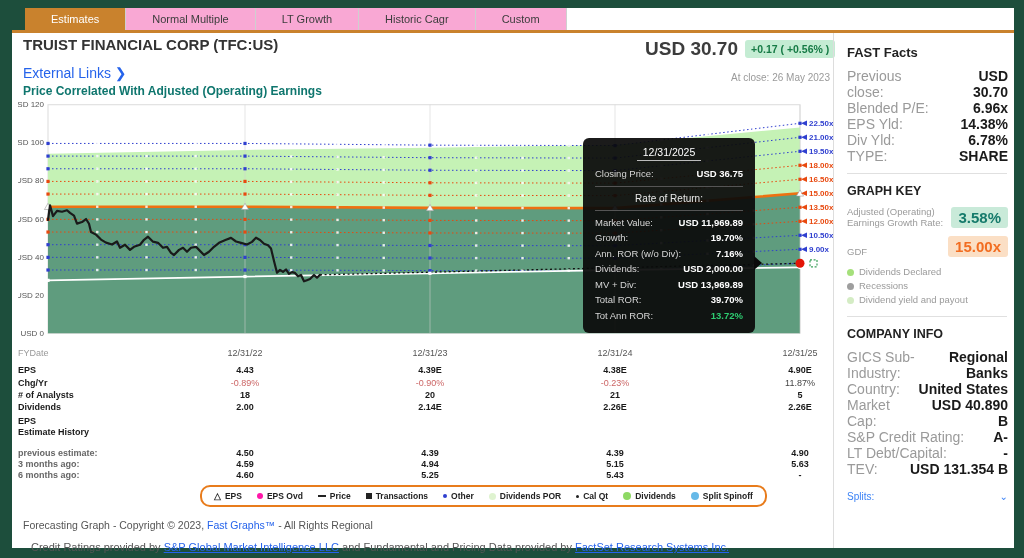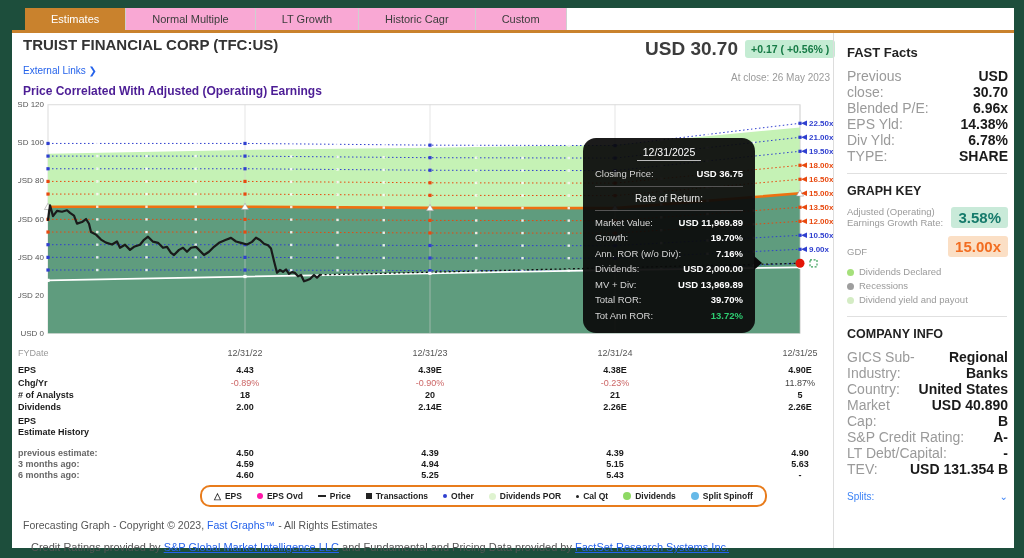--- a/index.html
+++ b/index.html
@@ -11,32 +11,32 @@
 
   
   .tabbar{position:absolute;left:0;top:0;width:1002px;height:22px;border-bottom:3px solid #c9822d;display:flex;background:#fff;}
   .tab-lead{width:13px;height:22px;background:#1d4e3c;}
   .tab{height:22px;line-height:22px;padding:0 26px;background:#f9a8d4;border-right:1px solid #cfcfcf;
        font-size:11px;color:#3c3c3c;cursor:pointer;white-space:nowrap;}
   .tab.active{background:#c9822d;color:#fff;}
 
   
   .title{position:absolute;left:11px;top:28px;font-size:15px;font-weight:bold;color:#333;}
-  .ext-links{position:absolute;left:11px;top:57px;font-size:10px;color:#2563eb;cursor:pointer;}
-  .graph-heading{position:absolute;left:11px;top:76px;font-size:12px;font-weight:bold;color:#4c1d95;}
+  .ext-links{position:absolute;left:11px;top:57px;font-size:14px;color:#2563eb;cursor:pointer;}
+  .graph-heading{position:absolute;left:11px;top:76px;font-size:12px;font-weight:bold;color:#0f766e;}
   .price-big{position:absolute;left:450px;top:30px;width:276px;text-align:right;font-size:19px;font-weight:bold;color:#3c3c3c;}
   .price-badge{position:absolute;left:733px;top:32px;background:#c4ecd3;color:#157a45;font-size:10.5px;font-weight:bold;
                padding:3px 6px;border-radius:3px;}
   .at-close{position:absolute;left:600px;top:64px;width:218px;text-align:right;font-size:10px;color:#9a9a9a;}
 
   
   .chart-svg{position:absolute;left:6px;top:87px;}
 
   
-  .tooltip{position:absolute;left:571px;top:130px;width:172px;background:rgba(10,10,10,0.93);border-radius:13px;
+  .tooltip{position:absolute;left:571px;top:130px;width:172px;background:rgba(10,10,10,0.93);border-radius:6px;
            color:#eee;padding:8px 12px 10px 12px;box-sizing:border-box;z-index:5;}
   .tooltip .arrow{position:absolute;right:-7px;top:118px;width:0;height:0;
                   border-top:7px solid transparent;border-bottom:7px solid transparent;border-left:8px solid #0a0a0a;}
   .tt-title{text-align:center;font-size:10.5px;color:#fff;margin-bottom:8px;}
   .tt-title span{border-bottom:1px solid #bbb;padding:0 6px 2px 6px;}
   .tt-row{display:flex;justify-content:space-between;font-size:9.5px;line-height:15.5px;}
   .tt-row .lb{color:#d6d6d6;}
   .tt-row .vl{font-weight:bold;color:#fff;}
   .tt-hr{height:1px;background:#555;margin:4px 0;}
   .tt-section{text-align:center;font-size:10px;color:#e8e8e8;line-height:15px;}
@@ -474,21 +474,21 @@
         <span class="lg-dot" style="background: rgb(142, 217, 100); width: 8px; height: 8px;"></span>
         <span>Dividends</span>
       </div>
       <div class="lg-item">
         <span class="lg-dot" style="background: rgb(102, 185, 232); width: 8px; height: 8px;"></span>
         <span>Split Spinoff</span>
       </div>
     </div>
 
   <div class="footer1">
-    <span>Forecasting Graph - Copyright © 2023, </span><span class="flink">Fast Graphs™</span><span> - All Rights Estimates</span>
+    <span>Forecasting Graph - Copyright © 2023, </span><span class="flink">Fast Graphs™</span><span> - All Rights Regional</span>
   </div>
   <div class="footer2">
     <span>Credit Ratings provided by </span><span class="flink u">S&amp;P Global Market Intelligence LLC</span><span> and Fundamental and Pricing Data provided by </span><span class="flink u">FactSet Research Systems Inc.</span>
   </div>
 
   <div class="sidebar">
     <div class="sb-h1">FAST Facts</div>
     <div id="ff-host">
         <div class="sb-row">
           <span class="lb">Previous close:</span>

